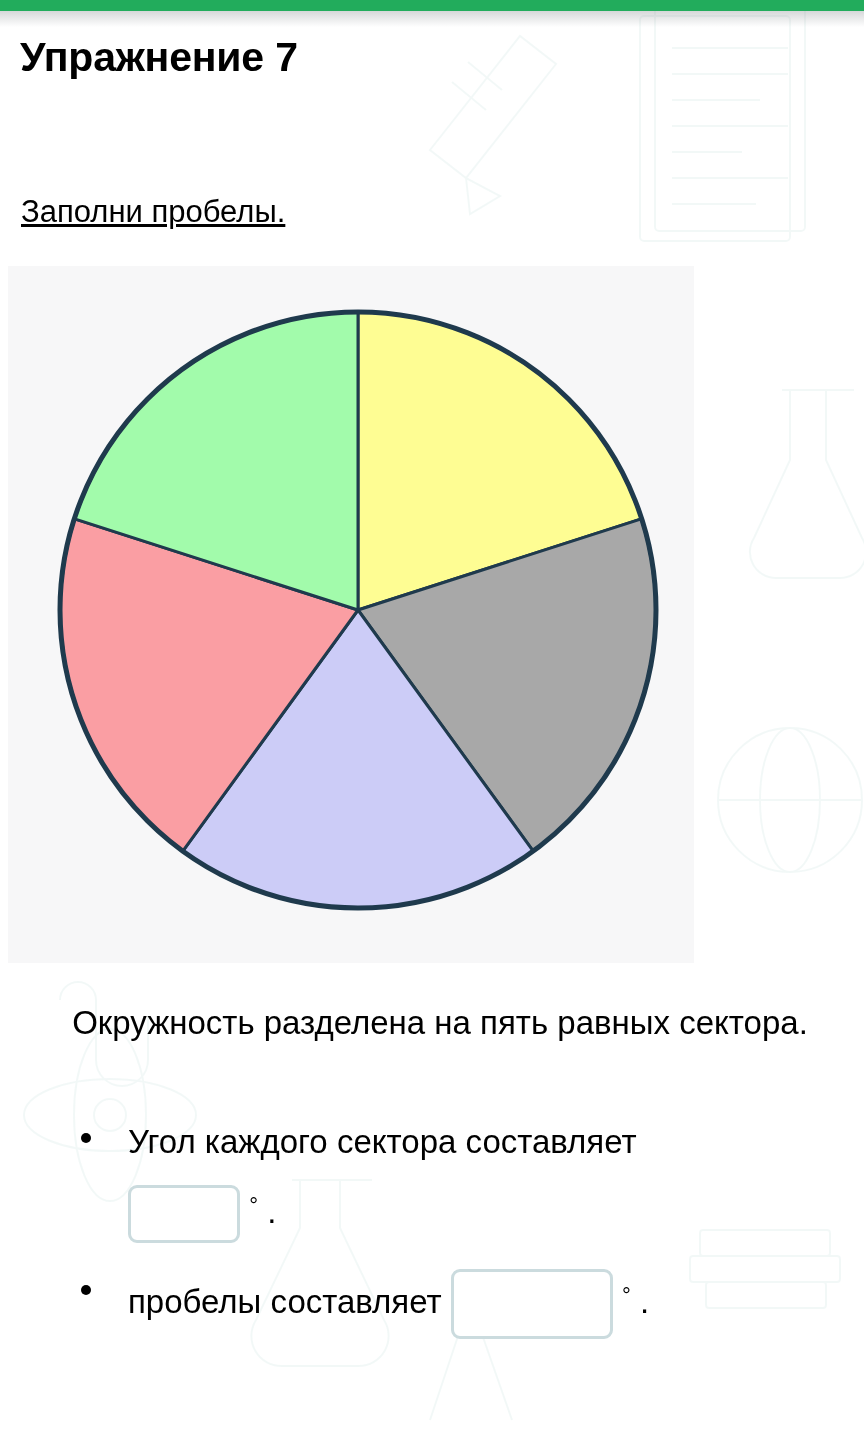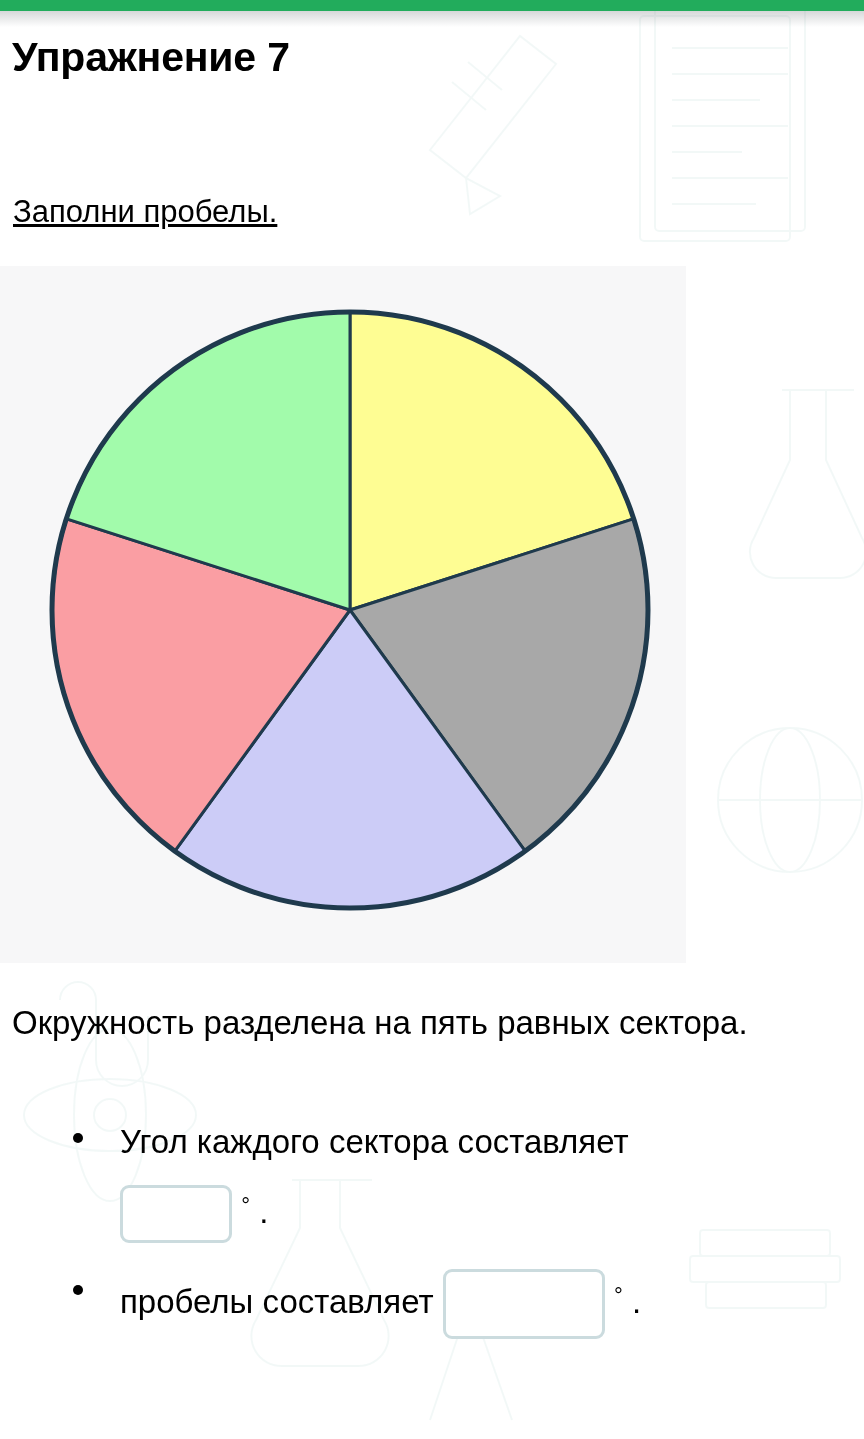--- a/index.html
+++ b/index.html
@@ -39,21 +39,21 @@
     left: 0; top: 11px;
     width: 864px;
     height: 16px;
     z-index: 4;
     background: linear-gradient(to bottom, rgba(120,125,130,0.30), rgba(255,255,255,0));
   }
 
   
   #content {
     position: absolute;
-    left: 0; top: 0;
+    left: 8px; top: 0;
     width: 716px;
     height: 1439px;
     z-index: 3;
   }
 
   #page-title {
     position: absolute;
     left: 12px;
     top: 37px;
     font-size: 41px;
@@ -88,20 +88,21 @@
   }
 
   
   #statement {
     position: absolute;
     left: 12px;
     top: 1000px;
     width: 840px;
     font-size: 33px;
     line-height: 46px;
+    text-align: center;
   }
 
   #bullet-list {
     position: absolute;
     left: 66px;
     top: 1117px;
     width: 790px;
     font-size: 33px;
     line-height: 50px;
   }

